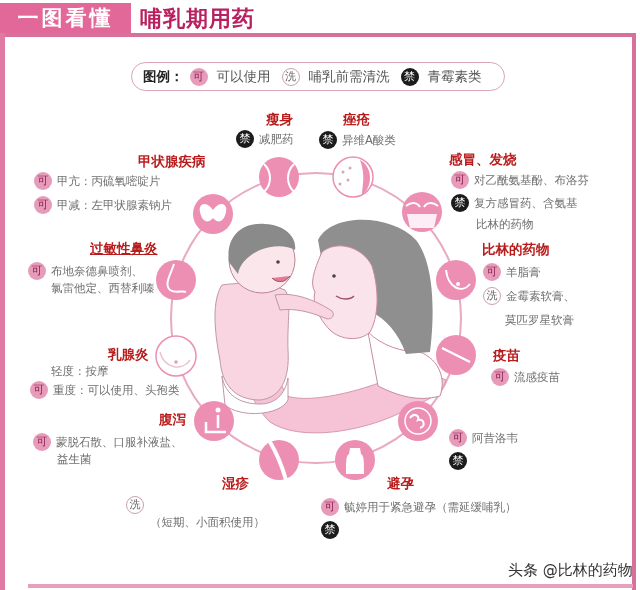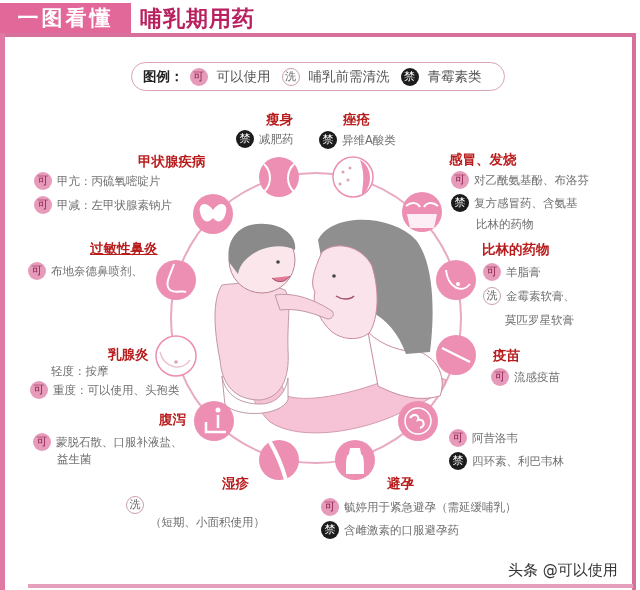--- a/index.html
+++ b/index.html
@@ -175,31 +175,29 @@
     <span class="b ok">可</span>
     <span>流感疫苗</span>
   </div>
 
   <div class="r" style="left:449px;top:429px;">
     <span class="b ok">可</span>
     <span>阿昔洛韦</span>
   </div>
   <div class="r" style="left:449px;top:452px;">
     <span class="b no">禁</span>
-    <span>四环素、利巴韦林</span>
   </div>
 
   <div class="t" style="left:387px;top:475px;">避孕</div>
   <div class="r" style="left:321px;top:498px;">
     <span class="b ok">可</span>
     <span>毓婷用于紧急避孕（需延缓哺乳）</span>
   </div>
   <div class="r" style="left:321px;top:521px;">
     <span class="b no">禁</span>
-    <span>含雌激素的口服避孕药</span>
   </div>
 
   <div class="t" style="left:222px;top:475px;">湿疹</div>
   <div class="r" style="left:126px;top:496px;">
     <span class="b wash">洗</span>
   </div>
   <div class="l2" style="left:150px;top:513px;">（短期、小面积使用）</div>
 
   <div class="t" style="left:159px;top:411px;">腹泻</div>
   <div class="r" style="left:33px;top:433px;">
@@ -213,25 +211,26 @@
   <div class="r" style="left:30px;top:381px;">
     <span class="b ok">可</span>
     <span>重度：可以使用、头孢类</span>
   </div>
 
   <div class="t" style="left:90px;top:240px;text-decoration:underline;">过敏性鼻炎</div>
   <div class="r" style="left:28px;top:262px;">
     <span class="b ok">可</span>
     <span>布地奈德鼻喷剂、</span>
   </div>
+  <div class="l2" style="left:51px;top:279px;">氯雷他定、西替利嗪</div>
 
   <div class="t" style="left:138px;top:153px;">甲状腺疾病</div>
   <div class="r" style="left:34px;top:172px;">
     <span class="b ok">可</span>
     <span>甲亢：丙硫氧嘧啶片</span>
   </div>
   <div class="r" style="left:34px;top:196px;">
     <span class="b ok">可</span>
     <span>甲减：左甲状腺素钠片</span>
   </div>
 
-  <div class="wm">头条 @可以使用</div>
+  <div class="wm">头条 @比林的药物</div>
 </div>
 
 </body></html>

